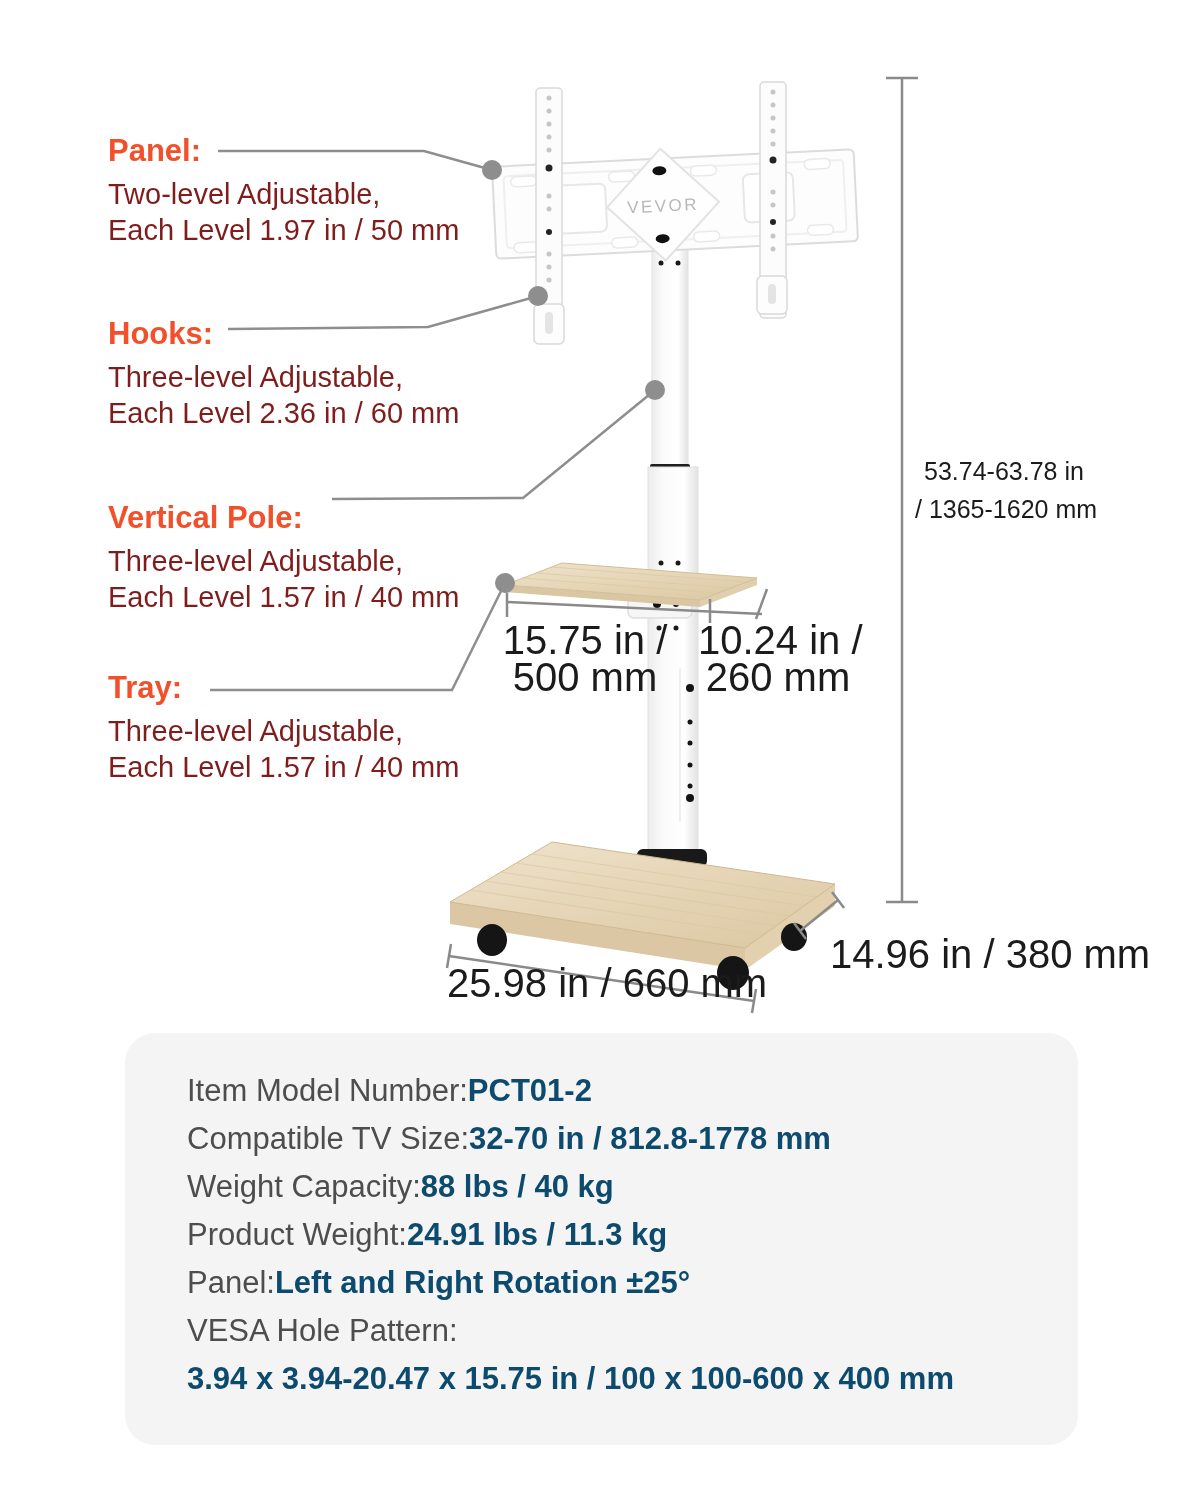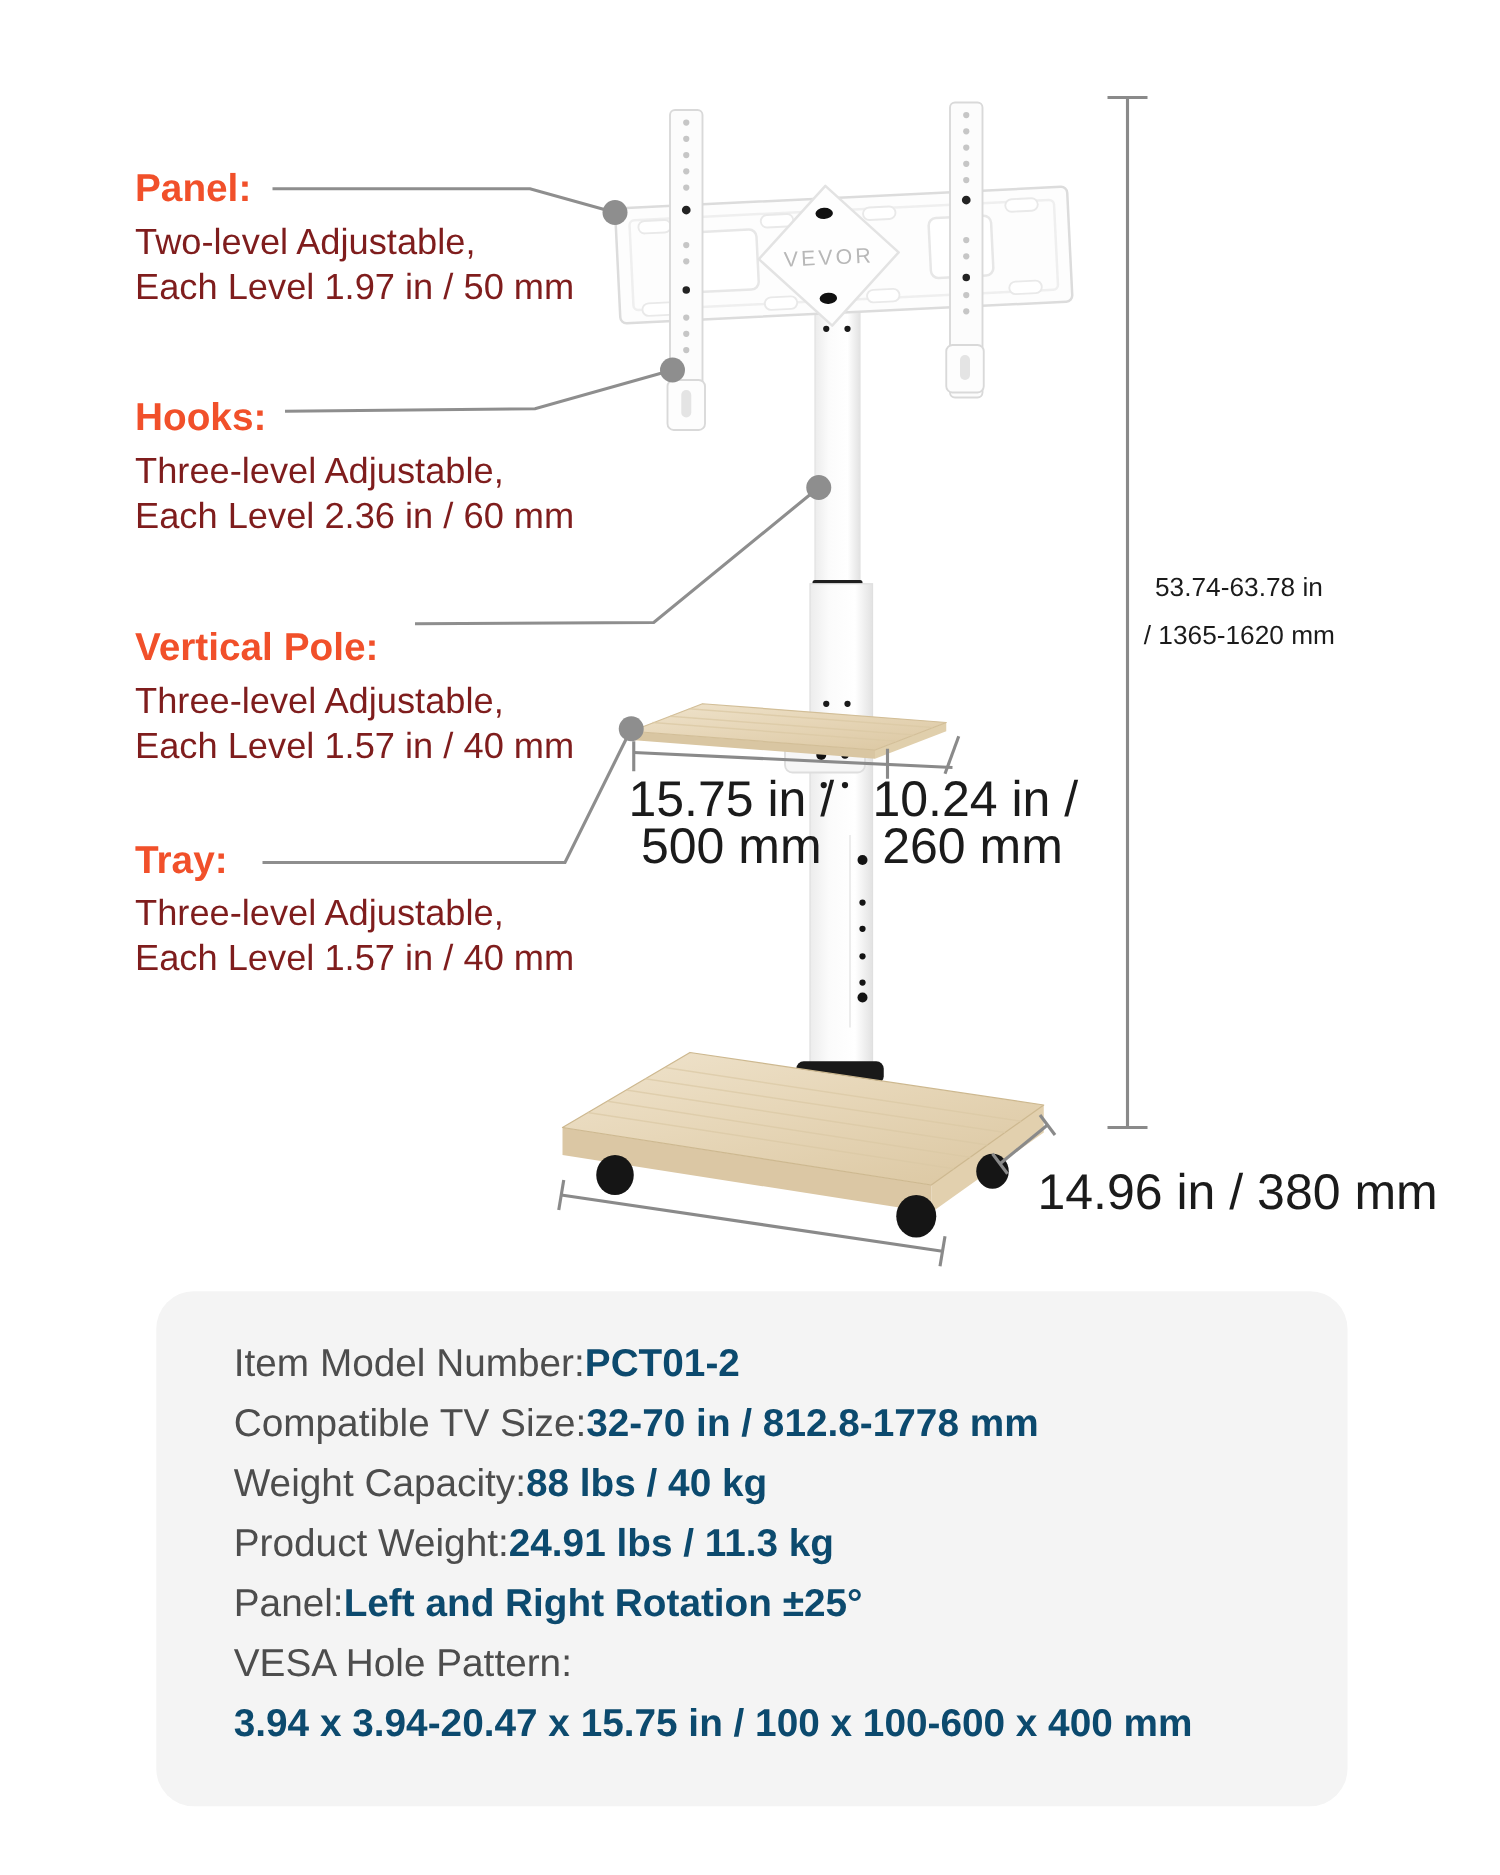--- a/index.html
+++ b/index.html
@@ -214,35 +214,36 @@
     <div class="callout-line">Three-level Adjustable,</div>
     <div class="callout-line">Each Level 1.57 in / 40 mm</div>
   </div>
 
   <div class="callout" style="left:108px;top:670px">
     <div class="callout-title">Tray:</div>
     <div class="callout-line">Three-level Adjustable,</div>
     <div class="callout-line">Each Level 1.57 in / 40 mm</div>
   </div>
 
-  <div class="dim" style="left:915px;top:452px;font-size:21px;line-height:38px">
+  <div class="dim" style="left:915px;top:452px;font-size:25px;line-height:38px">
     <div class="pad">53.74-63.78 in</div>
     <div>/ 1365-1620 mm</div>
   </div>
 
   <div class="dim center" style="left:500px;top:622px;width:170px">
     <div>15.75 in /</div>
     <div>500 mm</div>
   </div>
 
   <div class="dim center" style="left:698px;top:622px;width:160px">
     <div>10.24 in /</div>
     <div>260 mm</div>
   </div>
 
+  <div class="dim center" style="left:447px;top:965px;width:262px">25.98 in / 660 mm</div>
 
   <div class="dim" style="left:830px;top:936px">14.96 in / 380 mm</div>
 
   <div class="spec-card">
     <div class="spec-row">
       <span class="spec-label">Item Model Number: </span>
         <span class="spec-value">PCT01-2</span>
     </div>
     <div class="spec-row">
       <span class="spec-label">Compatible TV Size: </span>

